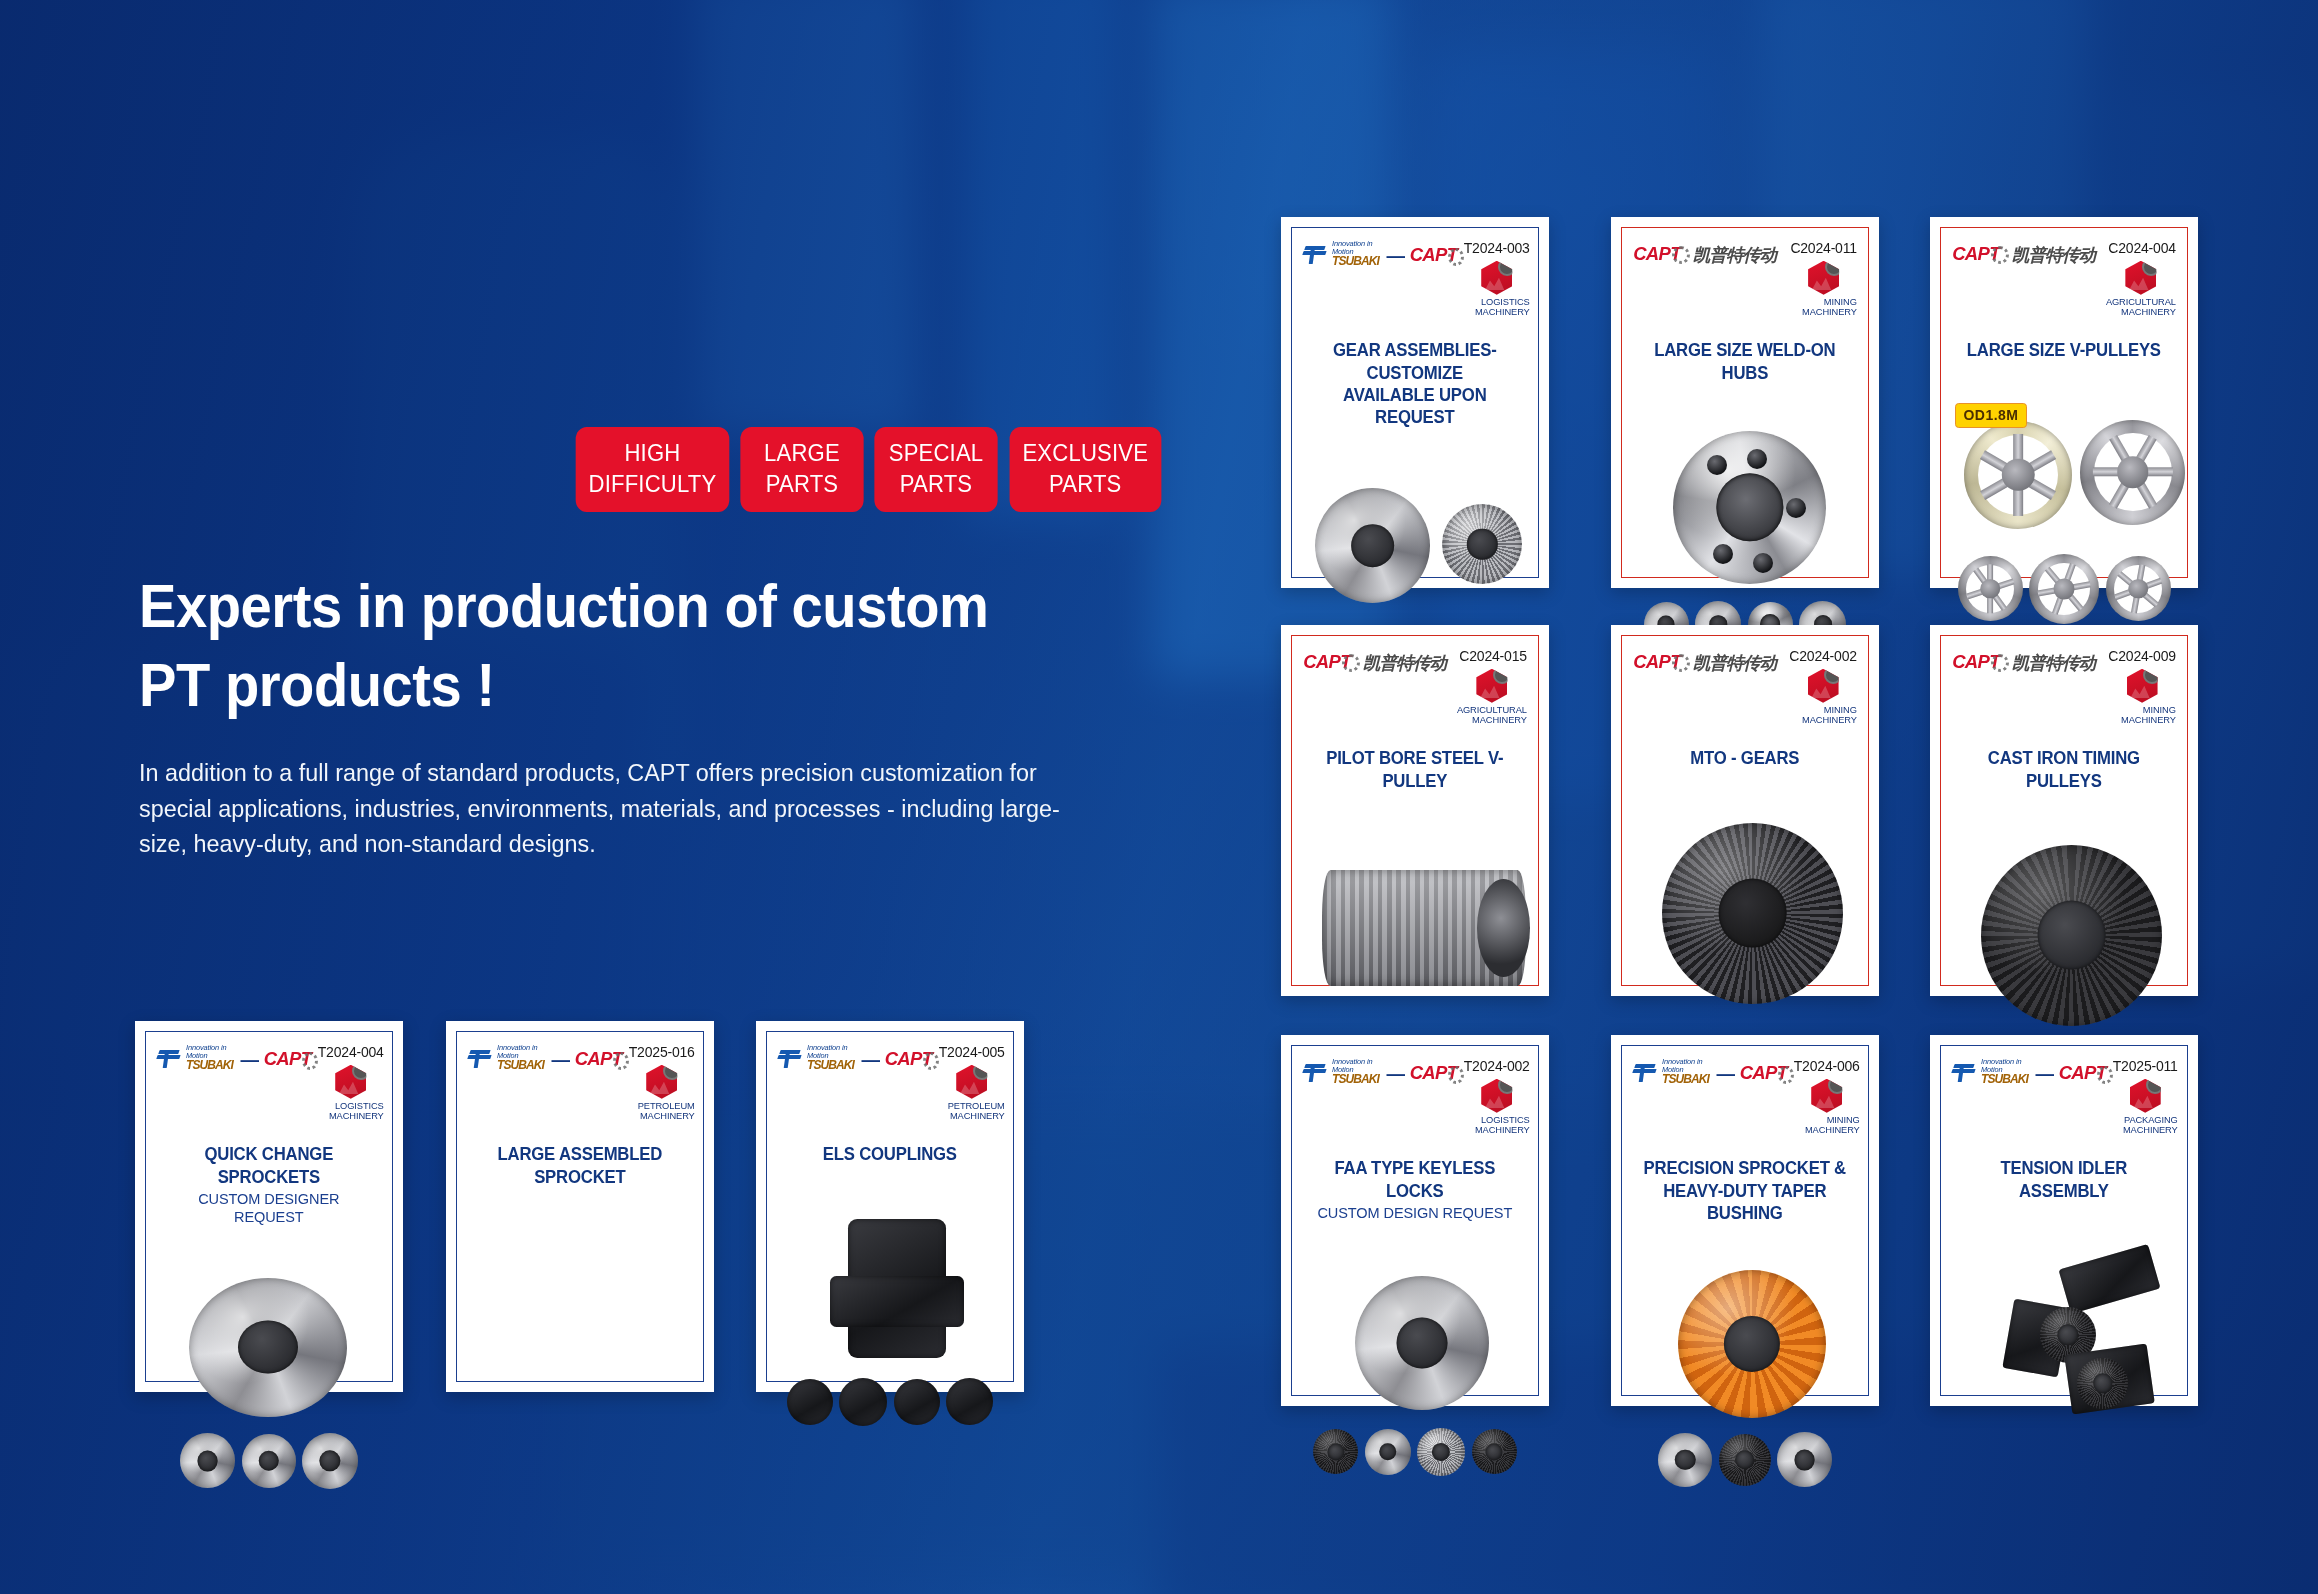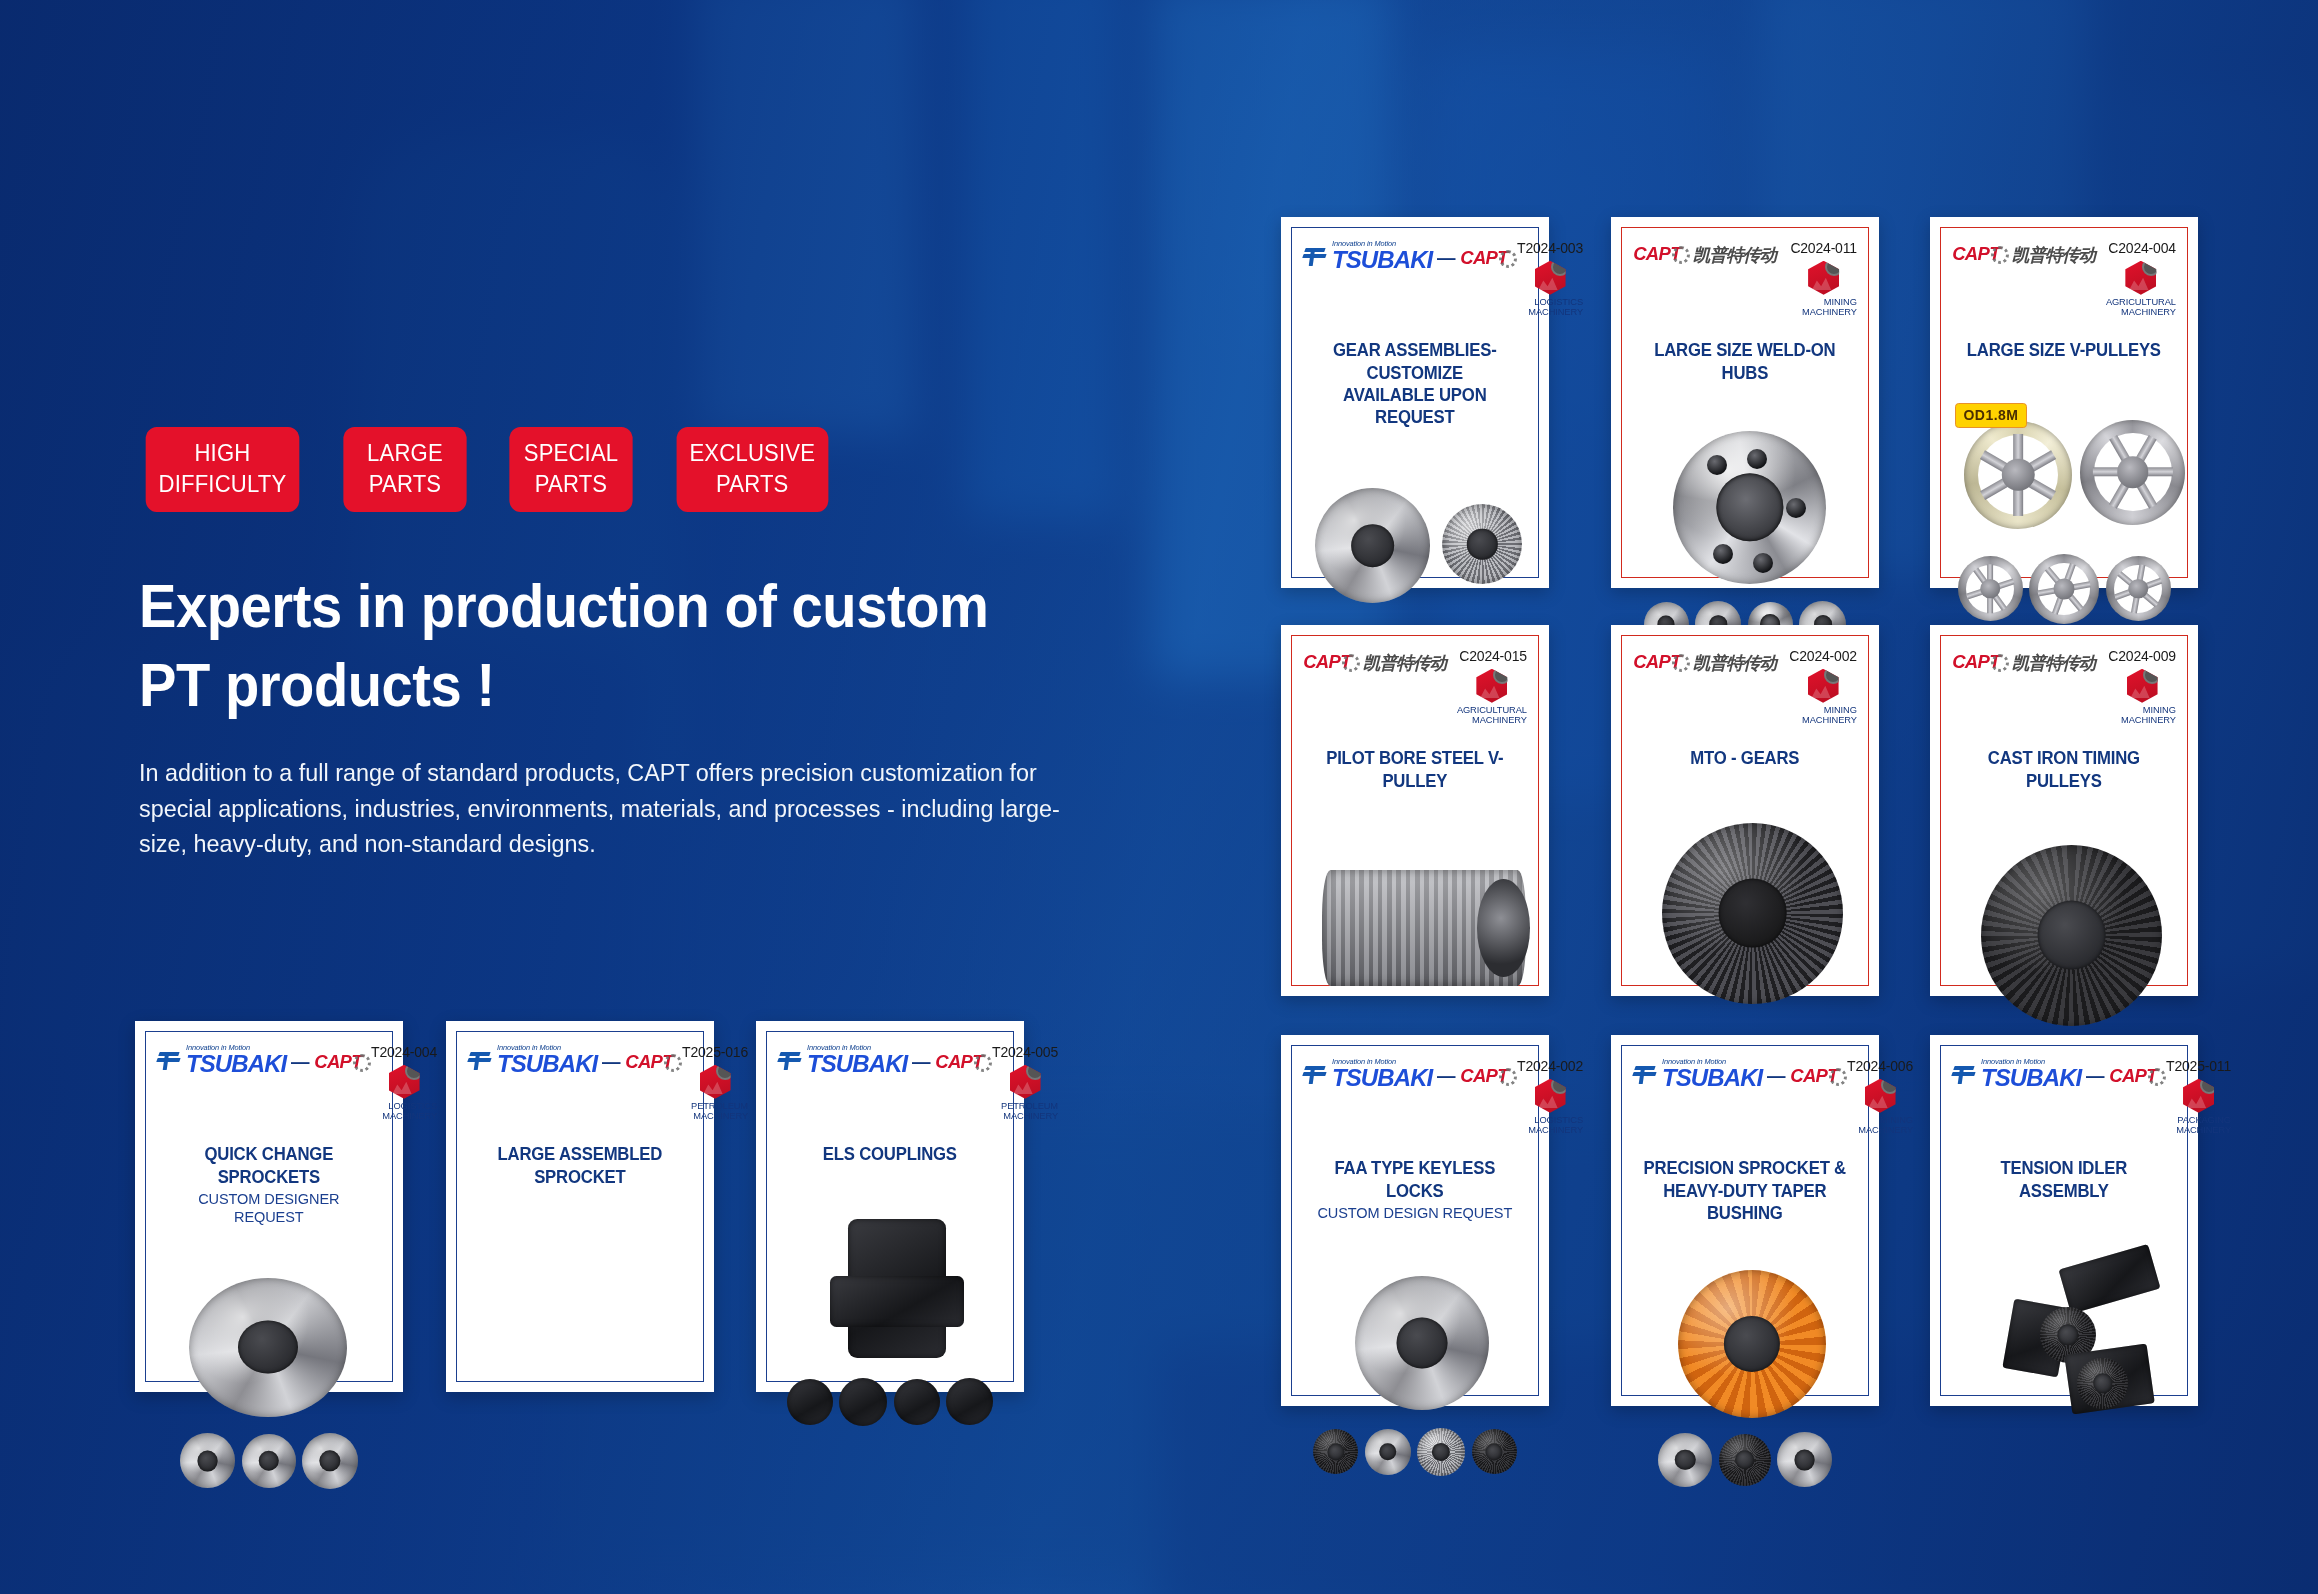--- a/index.html
+++ b/index.html
@@ -35,21 +35,21 @@
   }
   .h1 {
     color: #ffffff;
     font-family: "DejaVu Serif", serif;
     font-weight: bold;
     font-size: 70px;
     line-height: 1.14;
     letter-spacing: 0.5px;
   }
 
-  #pills { display: flex; gap: 32px; margin-top: 61px; }
+  #pills { display: flex; margin-top: 61px; justify-content: flex-end; }
   .pill {
     background: #e4112a;
     border-radius: 12px;
     padding: 10.2px 14px 12px;
     min-width: 134px;
     text-align: center;
     color: #ffffff;
     font-size: 24px;
     line-height: 1.30;
     font-stretch: condensed;
@@ -99,21 +99,21 @@
   .logo-t { position: relative; width: 26px; height: 21.3px; flex:none; }
   .logo-t i {
     position:absolute; background:#1559b0; height:3.7px; border-radius:0.5px;
     transform: skewX(-20deg);
   }
   .logo-t i:nth-child(1){ left:1.9px; top:2.8px;  width:20.4px; }
   .logo-t i:nth-child(2){ left:0px; top:8.3px; width:23px; }
   .logo-t i:nth-child(3){ left:6.5px;top:2.8px;  width:4.2px; height:17.6px; transform:skewX(-8deg); }
   .logo-words { display:flex; flex-direction:column; line-height:1; }
   .logo-tag { font-size: 7.4px; color:#0d3f8e; font-style: italic; letter-spacing:-0.1px; }
-  .logo-name { font-size: 24px; font-weight:bold; color:#1d4ed8; letter-spacing:-0.9px; font-style: italic; }
+  .logo-name { font-size: 12px; font-weight:bold; color:#a16207; letter-spacing:-0.9px; font-style: italic; }
   .logo-dash { font-size: 18.5px; font-weight:bold; color:#12377f; margin: 4.6px 1.9px 0; }
   .logo-capt {
     font-size: 18.5px; font-weight:bold; color:#d2102a; font-style:italic;
     letter-spacing:-0.7px; margin-top: 3.7px; position:relative;
   }
   .logo-gear {
     width: 18.5px; height: 18.5px; border-radius:50%;
     border: 3.2px dotted #6e6e6e; margin-left:-12px; margin-top:6.5px; opacity:.85;
   }
   .logo-cn { font-size: 17.6px; font-weight:bold; color:#4b4b4b; font-style: italic; letter-spacing:-0.9px; margin-top:2.8px; }

